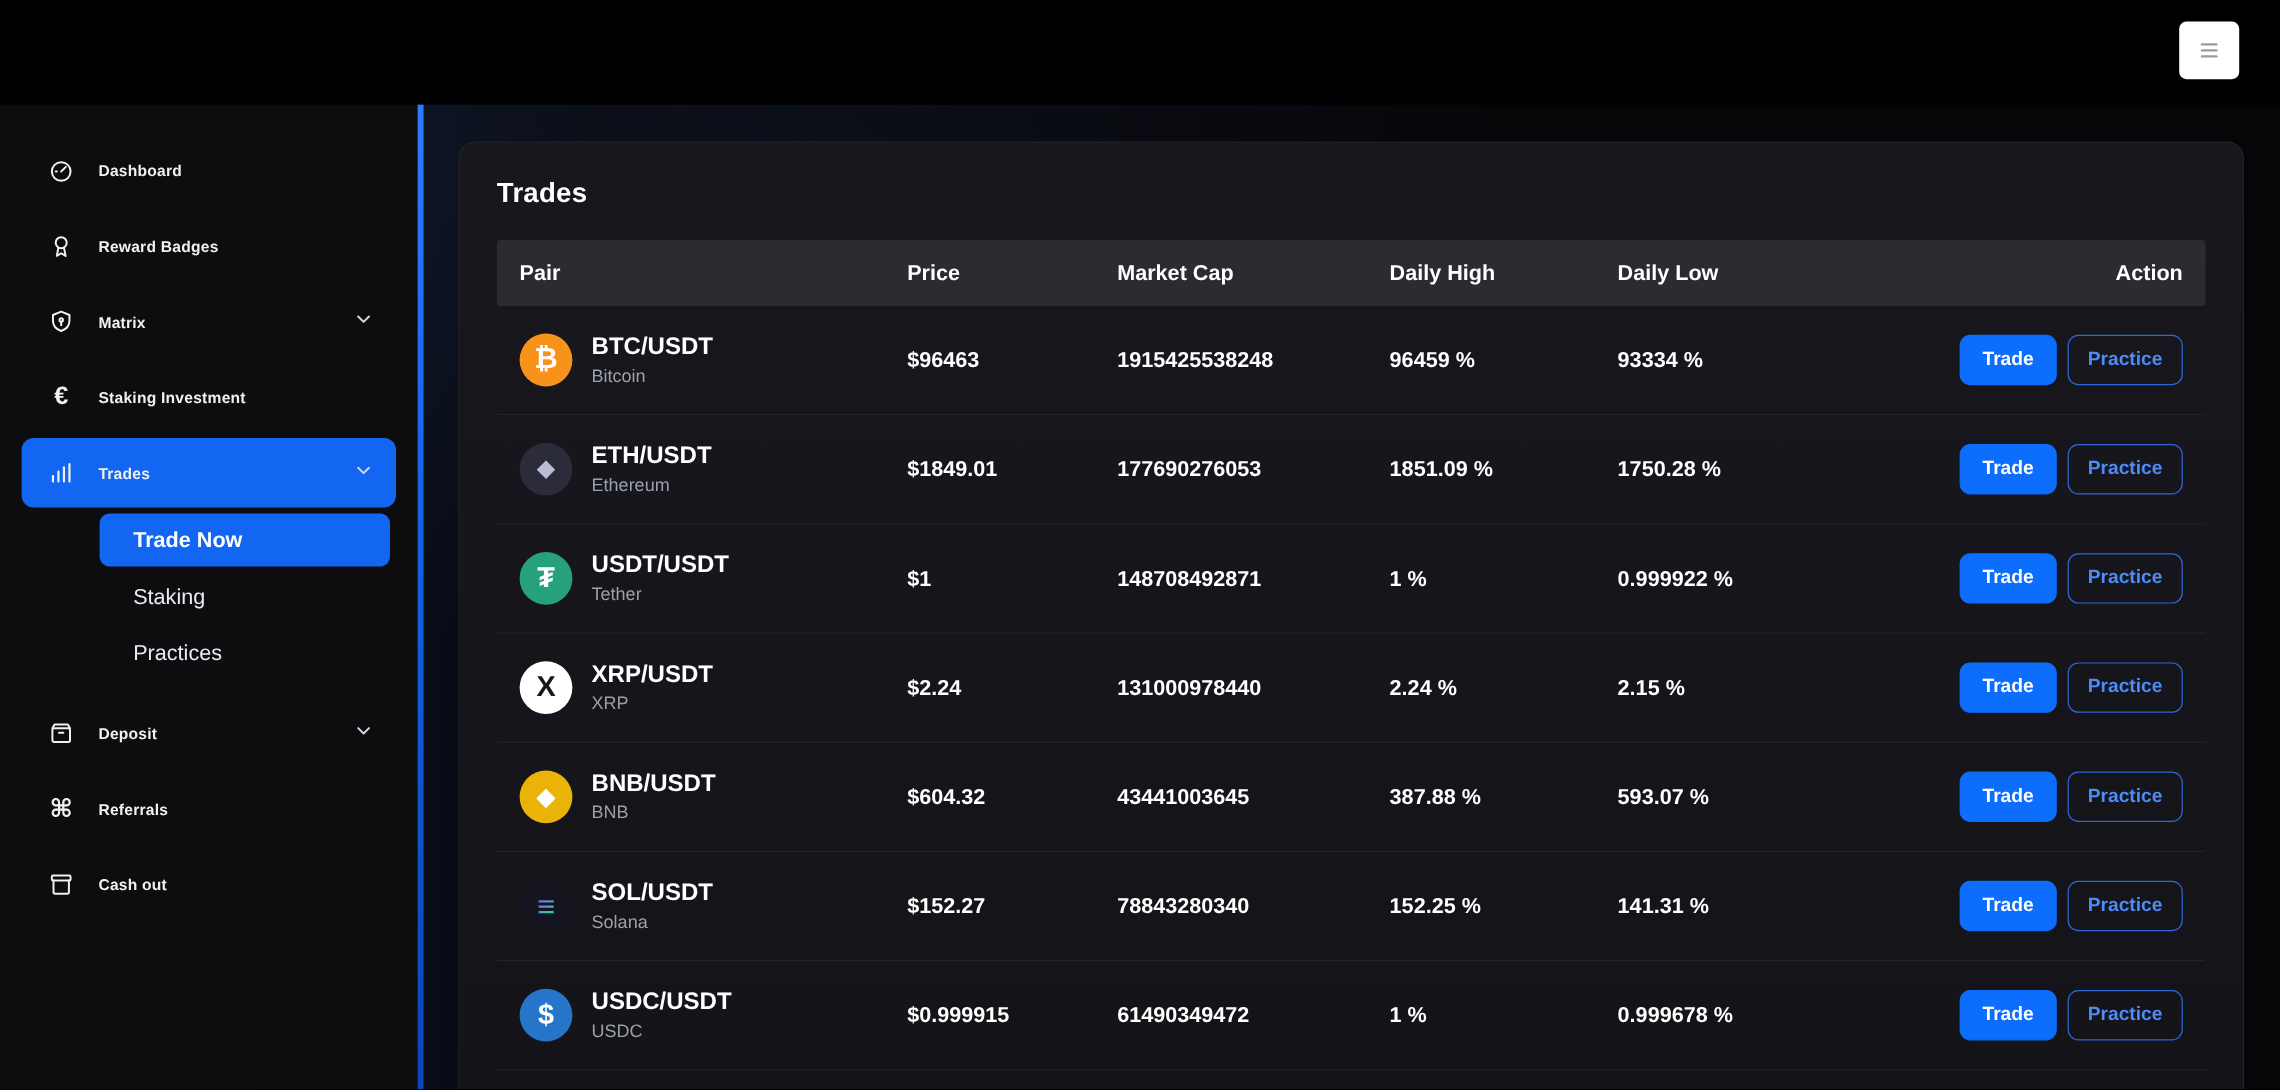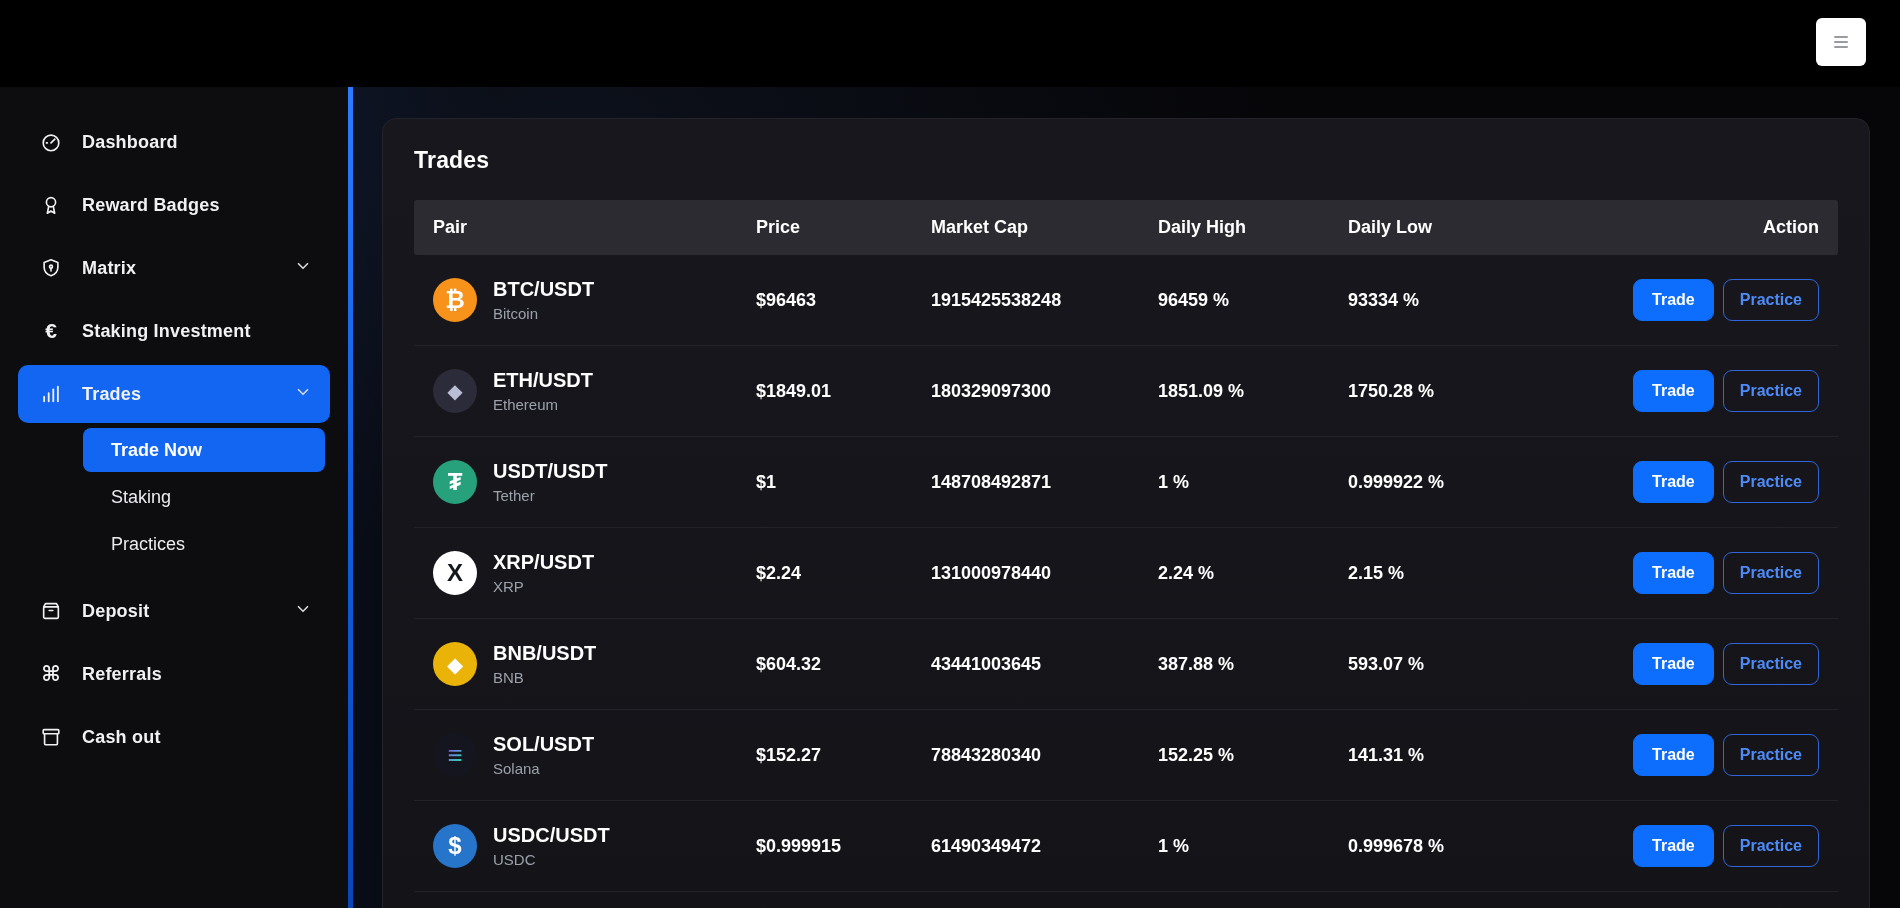--- a/index.html
+++ b/index.html
@@ -17,21 +17,21 @@
 
   
   .sidebar { position:absolute; top:87px; left:0; bottom:0; width:348px; background:#0d0d10; overflow:hidden; z-index:4; }
   .sidebar nav { padding-top:22px; }
   .nav-item { display:flex; align-items:center; height:58px; margin:4px 18px 5px 18px; padding:0 18px 0 22px;
               border-radius:10px; cursor:pointer; color:#f1f1f3; }
   .nav-item.active { background:#1266f1; }
   .nav-icon { width:22px; height:22px; display:flex; align-items:center; justify-content:center; margin-right:20px; flex:0 0 22px; }
   .nav-icon svg { width:22px; height:22px; stroke:#f1f1f3; }
   .nav-icon.txt { font-size:21px; font-weight:700; color:#f1f1f3; }
-  .nav-label { font-size:18px; font-weight:600; letter-spacing:.2px; white-space:nowrap;text-align:center; }
+  .nav-label { font-size:13px; font-weight:600; letter-spacing:.2px; white-space:nowrap;text-align:center; }
   .nav-spacer { flex:1; }
   .chevron svg { width:18px; height:18px; stroke:#d8d8dc; }
   .submenu { margin:2px 0 6px 0;padding-left:28px; }
   .sub-item { display:flex; align-items:center; height:44px; margin:3px 23px 3px 55px; padding:0 0 0 28px;
               border-radius:8px; cursor:pointer; font-size:18px; font-weight:500; color:#ececf0; white-space:nowrap; }
   .sub-item.active { background:#1266f1; color:#fff; font-weight:600; }
   .gap-top { margin-top:16px; }
 
   
   .accent-line { position:absolute; top:87px; left:348px; bottom:0; width:5px;
@@ -244,21 +244,21 @@
     <div class="td pair-cell">
       <span class="coin" style="background: rgb(43, 43, 58);">
                   <span class="coin-glyph" style="color: rgb(185, 190, 214); font-size: 20px;">◆</span>
                 </span>
       <span class="pair-text">
         <span class="pair-symbol">ETH/USDT</span>
         <span class="pair-name">Ethereum</span>
       </span>
     </div>
     <div class="td price">$1849.01</div>
-    <div class="td mcap">180329097300</div>
+    <div class="td mcap">177690276053</div>
     <div class="td high">1851.09 %</div>
     <div class="td low">1750.28 %</div>
     <div class="td action-cell">
       <button class="btn trade">Trade</button>
       <button class="btn practice">Practice</button>
     </div>
   </div>
 
   <div class="trow">
     <div class="td pair-cell">

